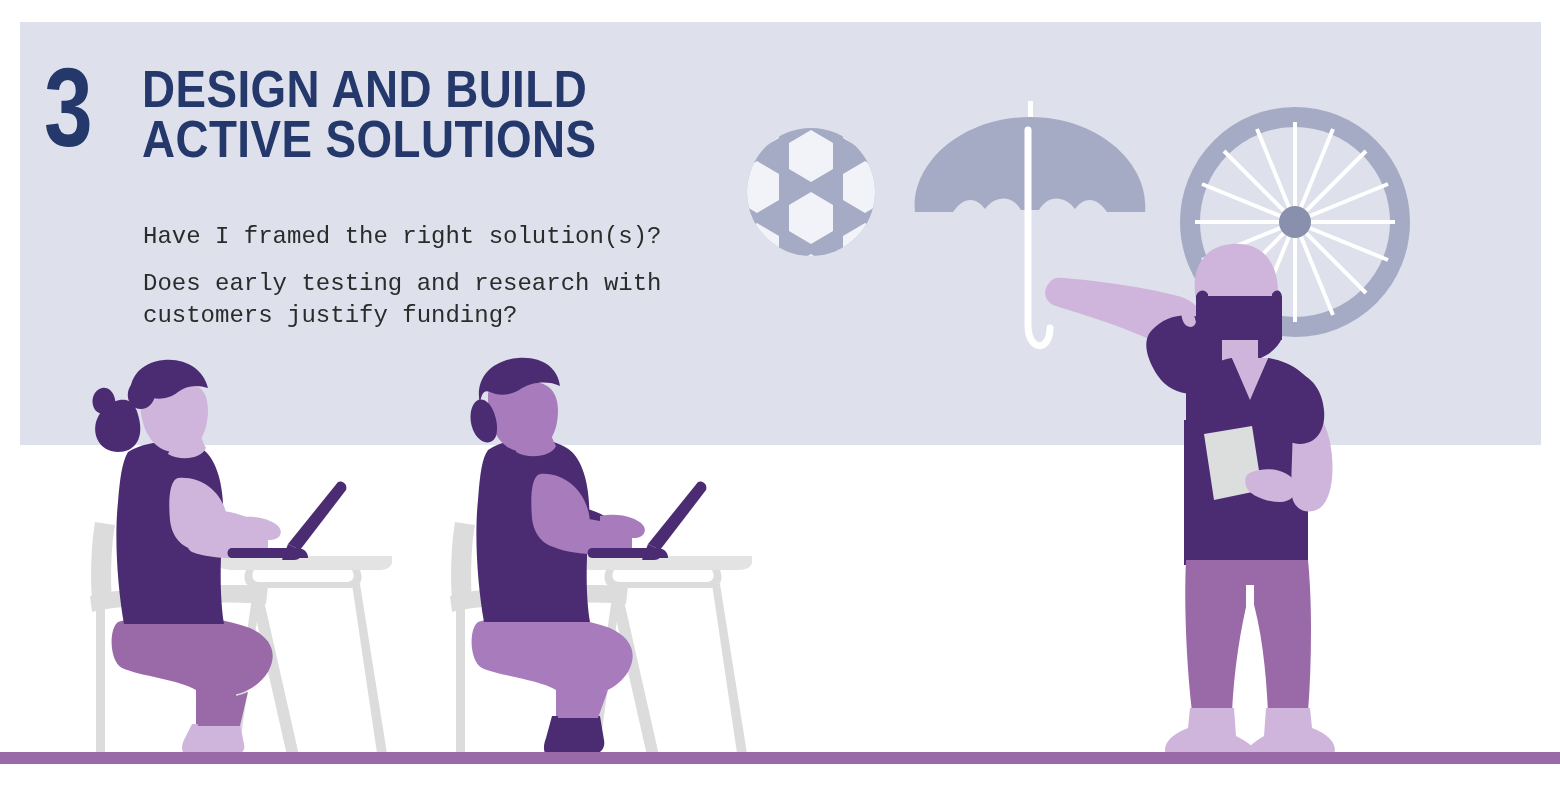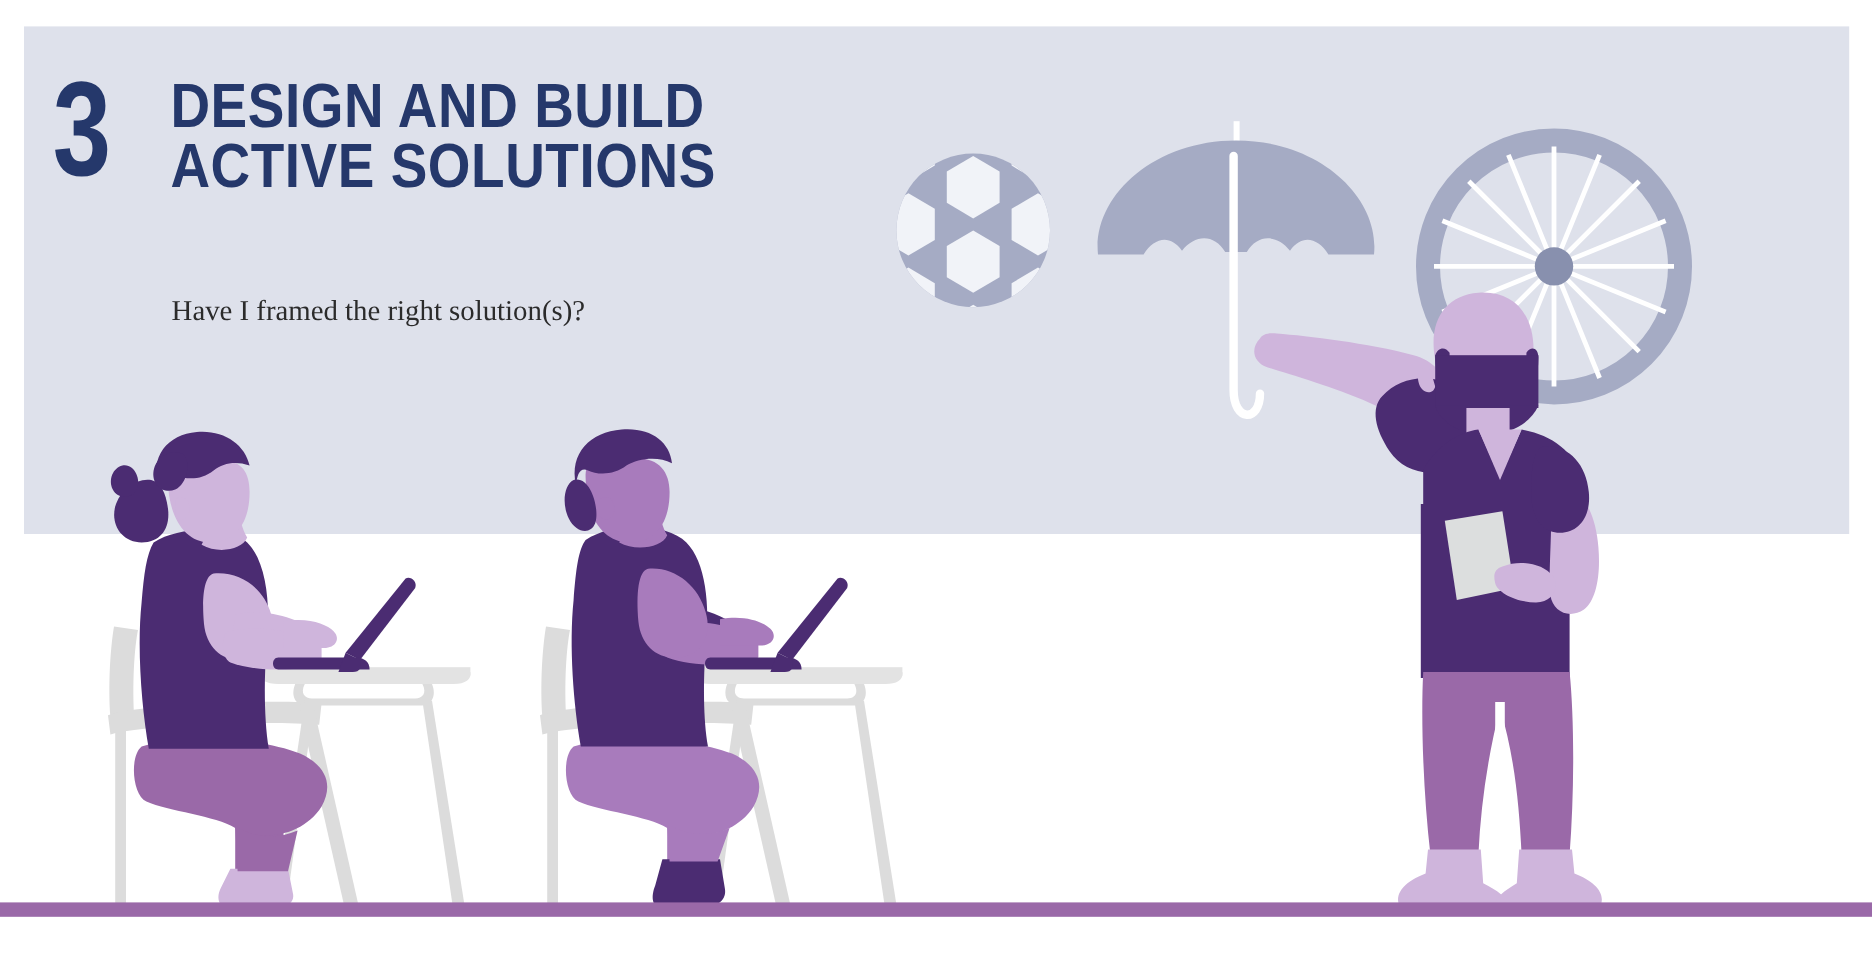--- a/index.html
+++ b/index.html
@@ -23,22 +23,22 @@
     position:absolute;left:142px;top:64px;width:760px;
     font-family:"Liberation Sans", sans-serif;
     font-weight:bold;font-size:52px;line-height:0.97;
     color:#25386B;letter-spacing:0.5px;
     text-transform:uppercase;
     transform:scaleX(0.88);transform-origin:left top;
   }
   .headline .l2{display:block;}
   .q{
     position:absolute;left:143px;width:520px;
-    font-family:Liberation Serif, serif;
-    font-size:24px;line-height:1.33;color:#2b2b2b;margin-top:24px;
+    font-family:Liberation Mono, monospace;
+    font-size:24px;line-height:1.33;color:#2b2b2b;
   }
   .q1{top:221px;}
   .q2{top:268px;}
 </style>
 </head>
 <body>
 
 <div id="stage">
 
   <svg id="art" viewBox="0 0 1560 800" xmlns="http://www.w3.org/2000/svg">
@@ -288,15 +288,16 @@
     <rect x="0" y="752" width="1560" height="12" fill="#9A69A8"></rect>
   </svg>
 
   <div class="text-layer">
     <div class="step-number">3</div>
     <div class="headline">
       <span>DESIGN AND BUILD</span>
       <span class="l2">ACTIVE SOLUTIONS</span>
     </div>
     <div class="q q1">Have I framed the right solution(s)?</div>
+    <div class="q q2">Does early testing and research with customers justify funding?</div>
   </div>
 
 </div>
 
 </body></html>

